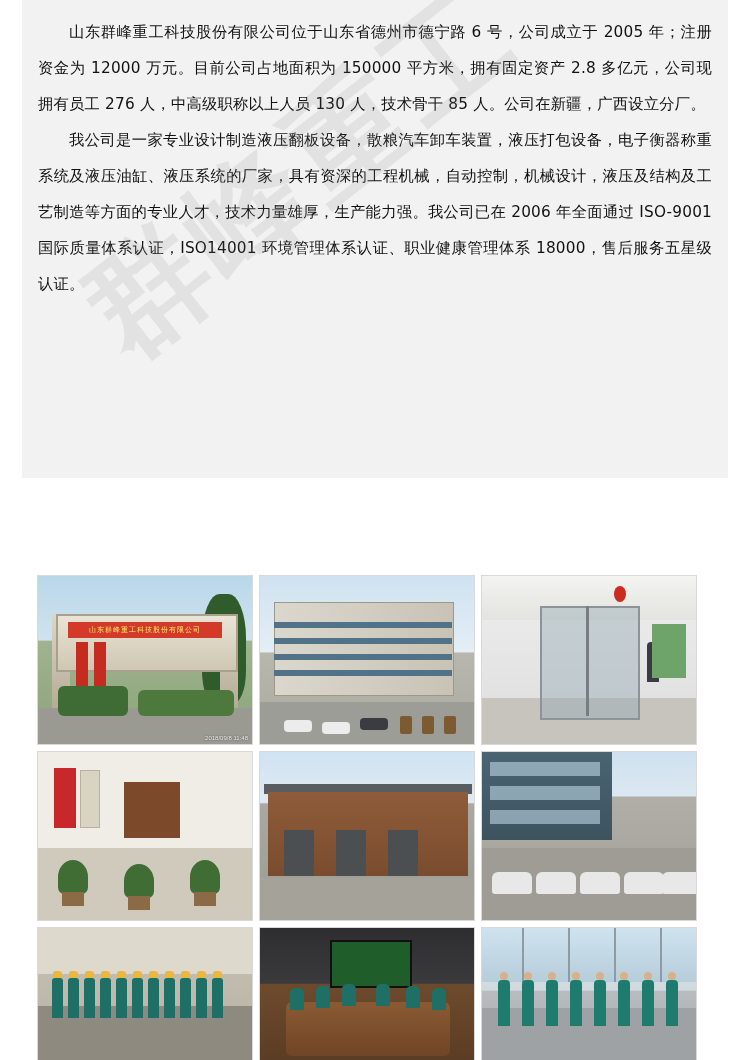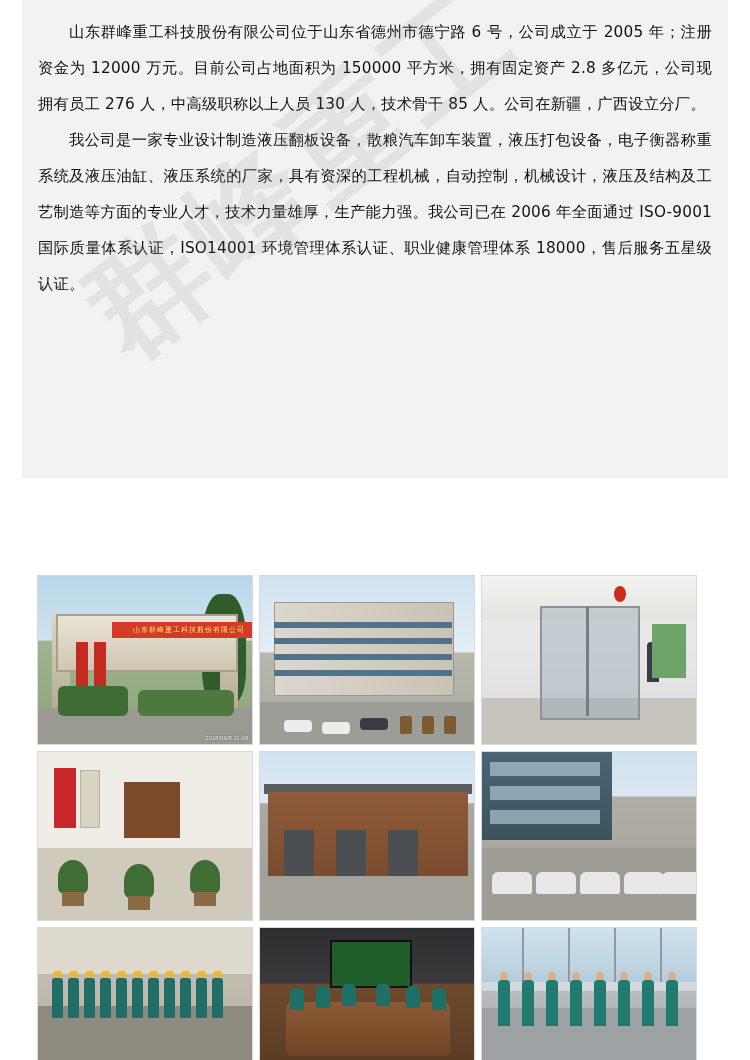--- a/index.html
+++ b/index.html
@@ -148,21 +148,21 @@
   
   .p1 { background: linear-gradient(#b9d7ea 0%, #cfe3ee 38%, #9fb38f 39%, #8aa378 100%); }
   .p1 .gate {
     position: absolute; left: 18px; top: 38px; width: 178px; height: 54px;
     background: linear-gradient(#e9e4d6, #cfc7b2);
     border: 2px solid #a8a08c;
   }
   .p1 .gate-sign {
     position: absolute; left: 30px; top: 46px; width: 154px; height: 16px;
     background: #d33a2a; color: #ffe96b; font-size: 7px; text-align: center;
-    line-height: 16px; font-family: "DejaVu Sans", sans-serif; letter-spacing: 1px; margin-left: 44px;
+    line-height: 16px; font-family: "DejaVu Sans", sans-serif; letter-spacing: 1px;
   }
   .p1 .pillarL { position: absolute; left: 14px; top: 38px; width: 18px; height: 96px; background: linear-gradient(#ded7c5,#b3ab96); }
   .p1 .pillarR { position: absolute; left: 182px; top: 38px; width: 18px; height: 96px; background: linear-gradient(#ded7c5,#b3ab96); }
   .p1 .ban1 { position: absolute; left: 38px; top: 66px; width: 12px; height: 60px; background: #c62b20; }
   .p1 .ban2 { position: absolute; left: 56px; top: 66px; width: 12px; height: 60px; background: #c62b20; }
   .p1 .ground { position: absolute; left: 0; bottom: 0; width: 100%; height: 36px; background: #9a9a93; }
   .p1 .bushA { position: absolute; left: 20px; bottom: 28px; width: 70px; height: 30px; background: #3f6b35; border-radius: 6px; }
   .p1 .bushB { position: absolute; left: 100px; bottom: 28px; width: 96px; height: 26px; background: #4d7a3c; border-radius: 6px; }
   .p1 .tree { position: absolute; right: 6px; top: 18px; width: 44px; height: 110px; background: #2f5c2a; border-radius: 40% 40% 30% 30%; }
 

